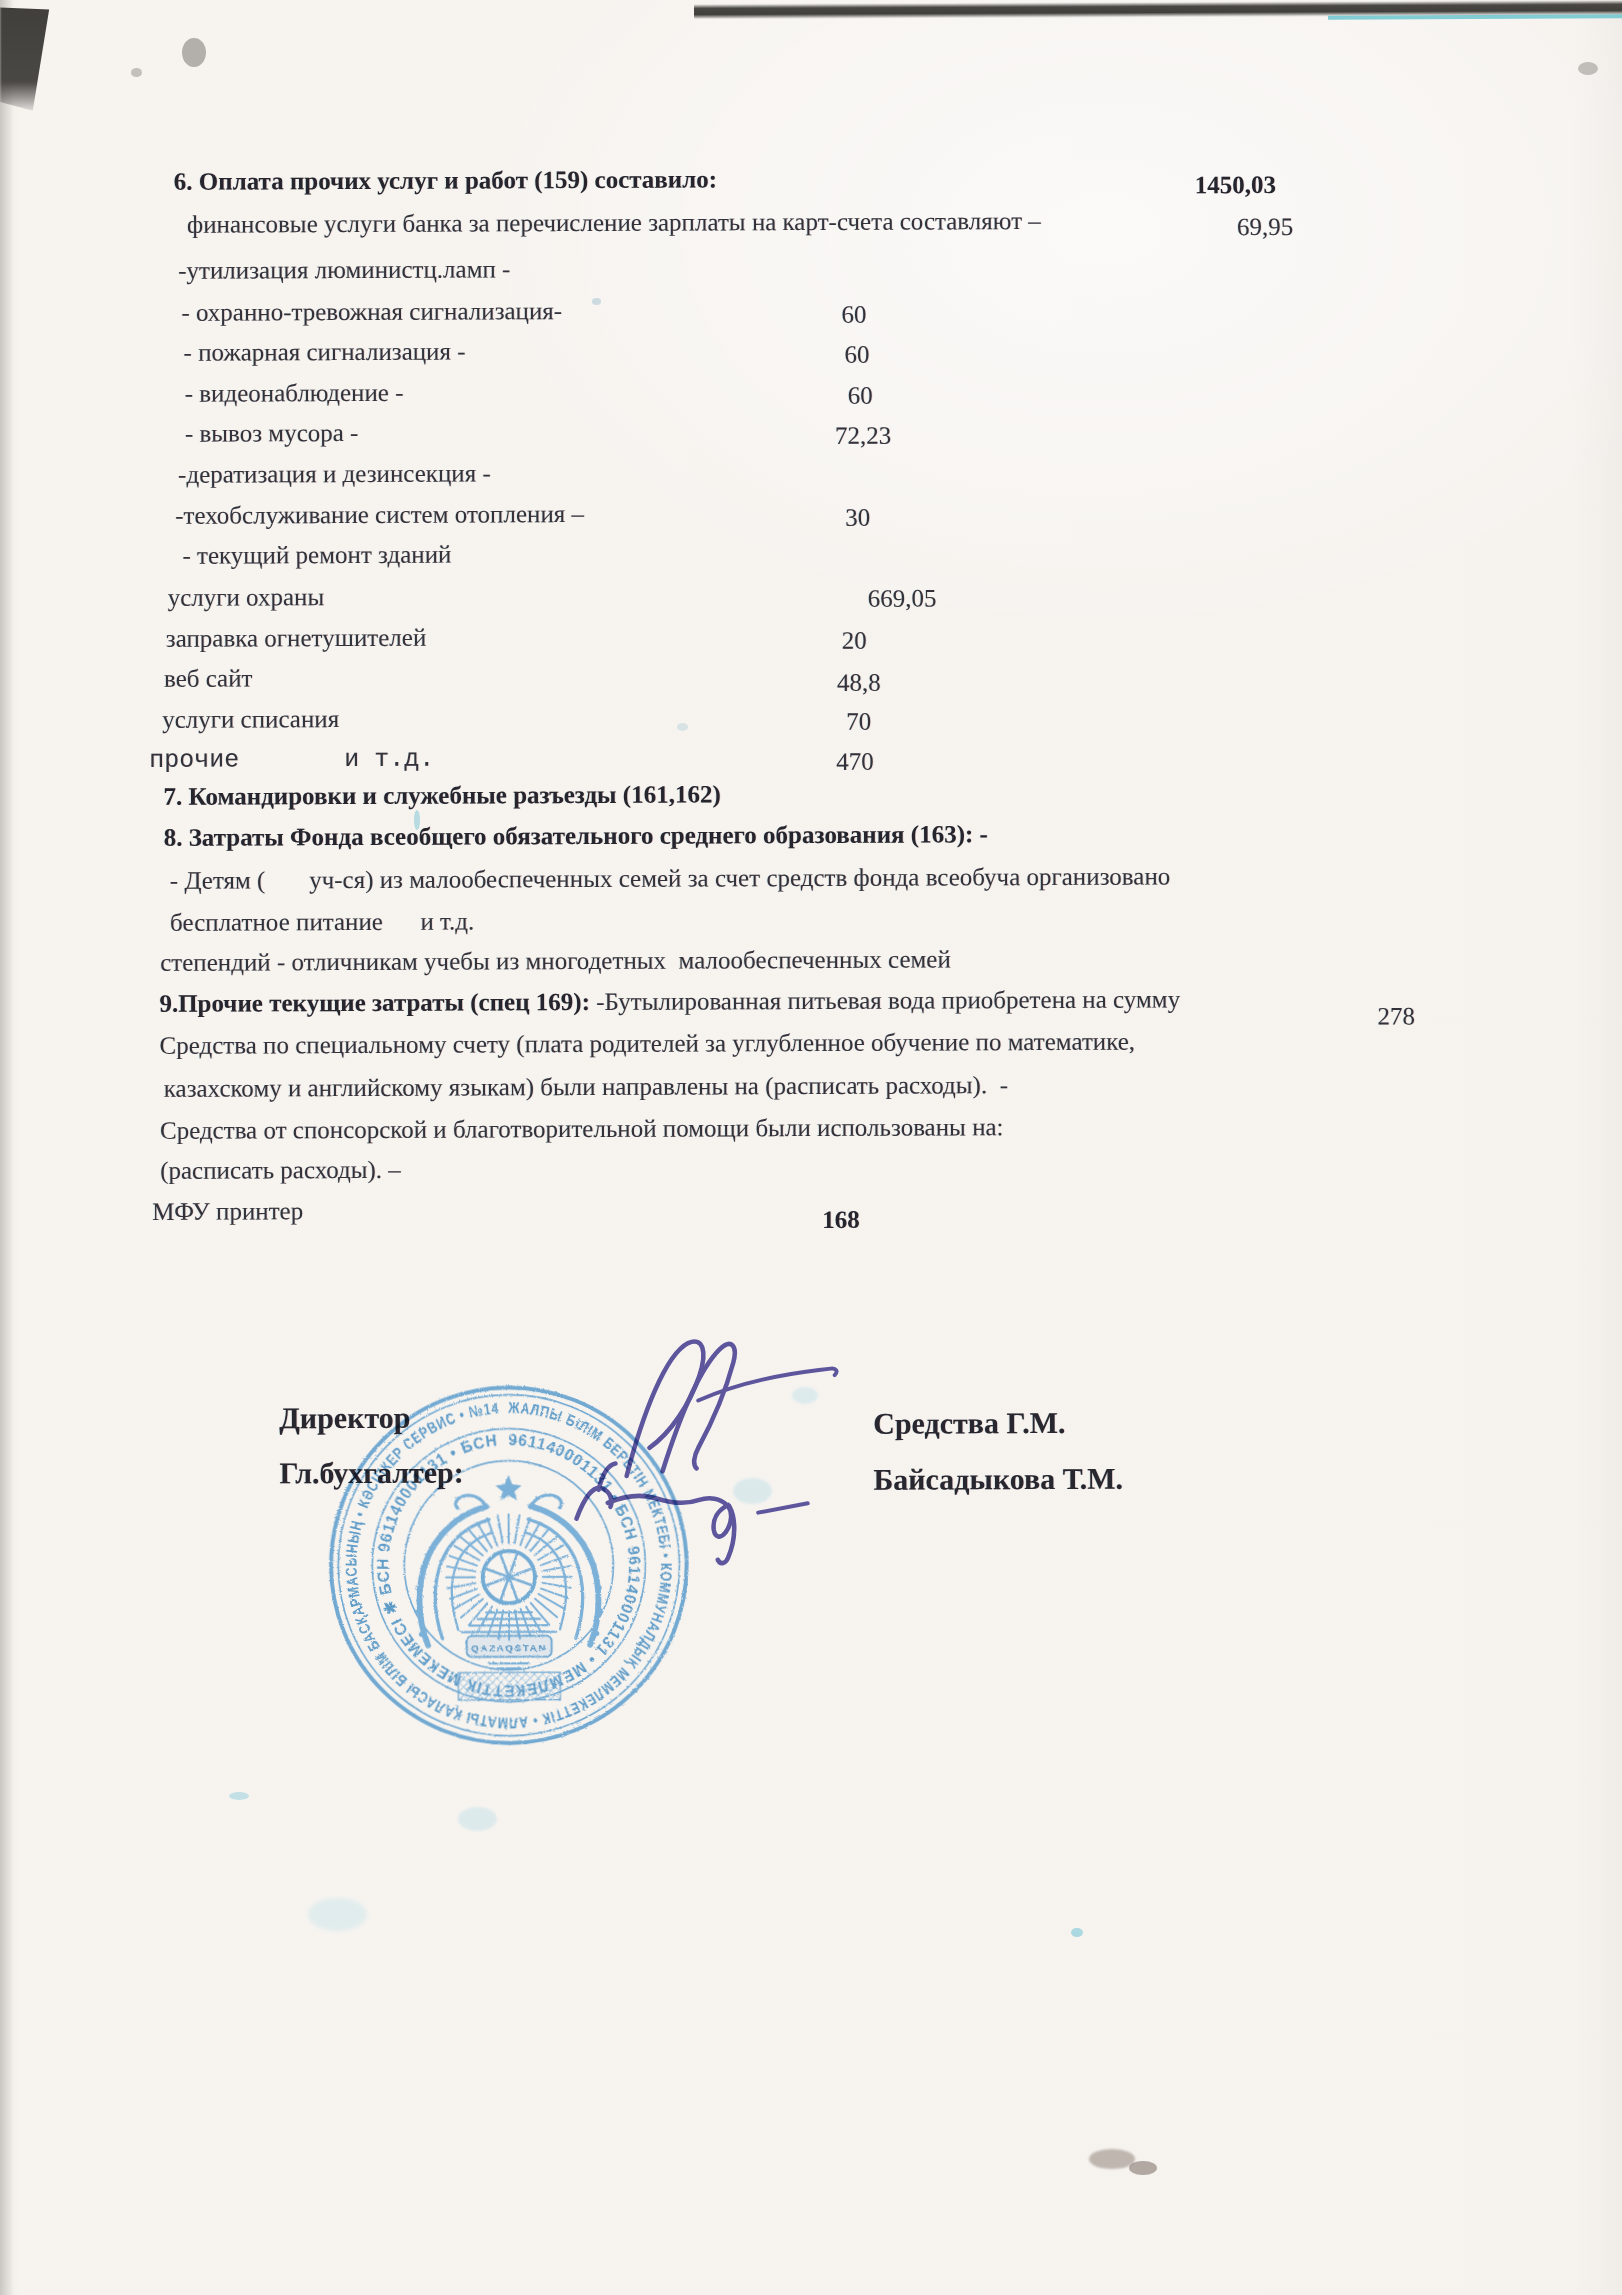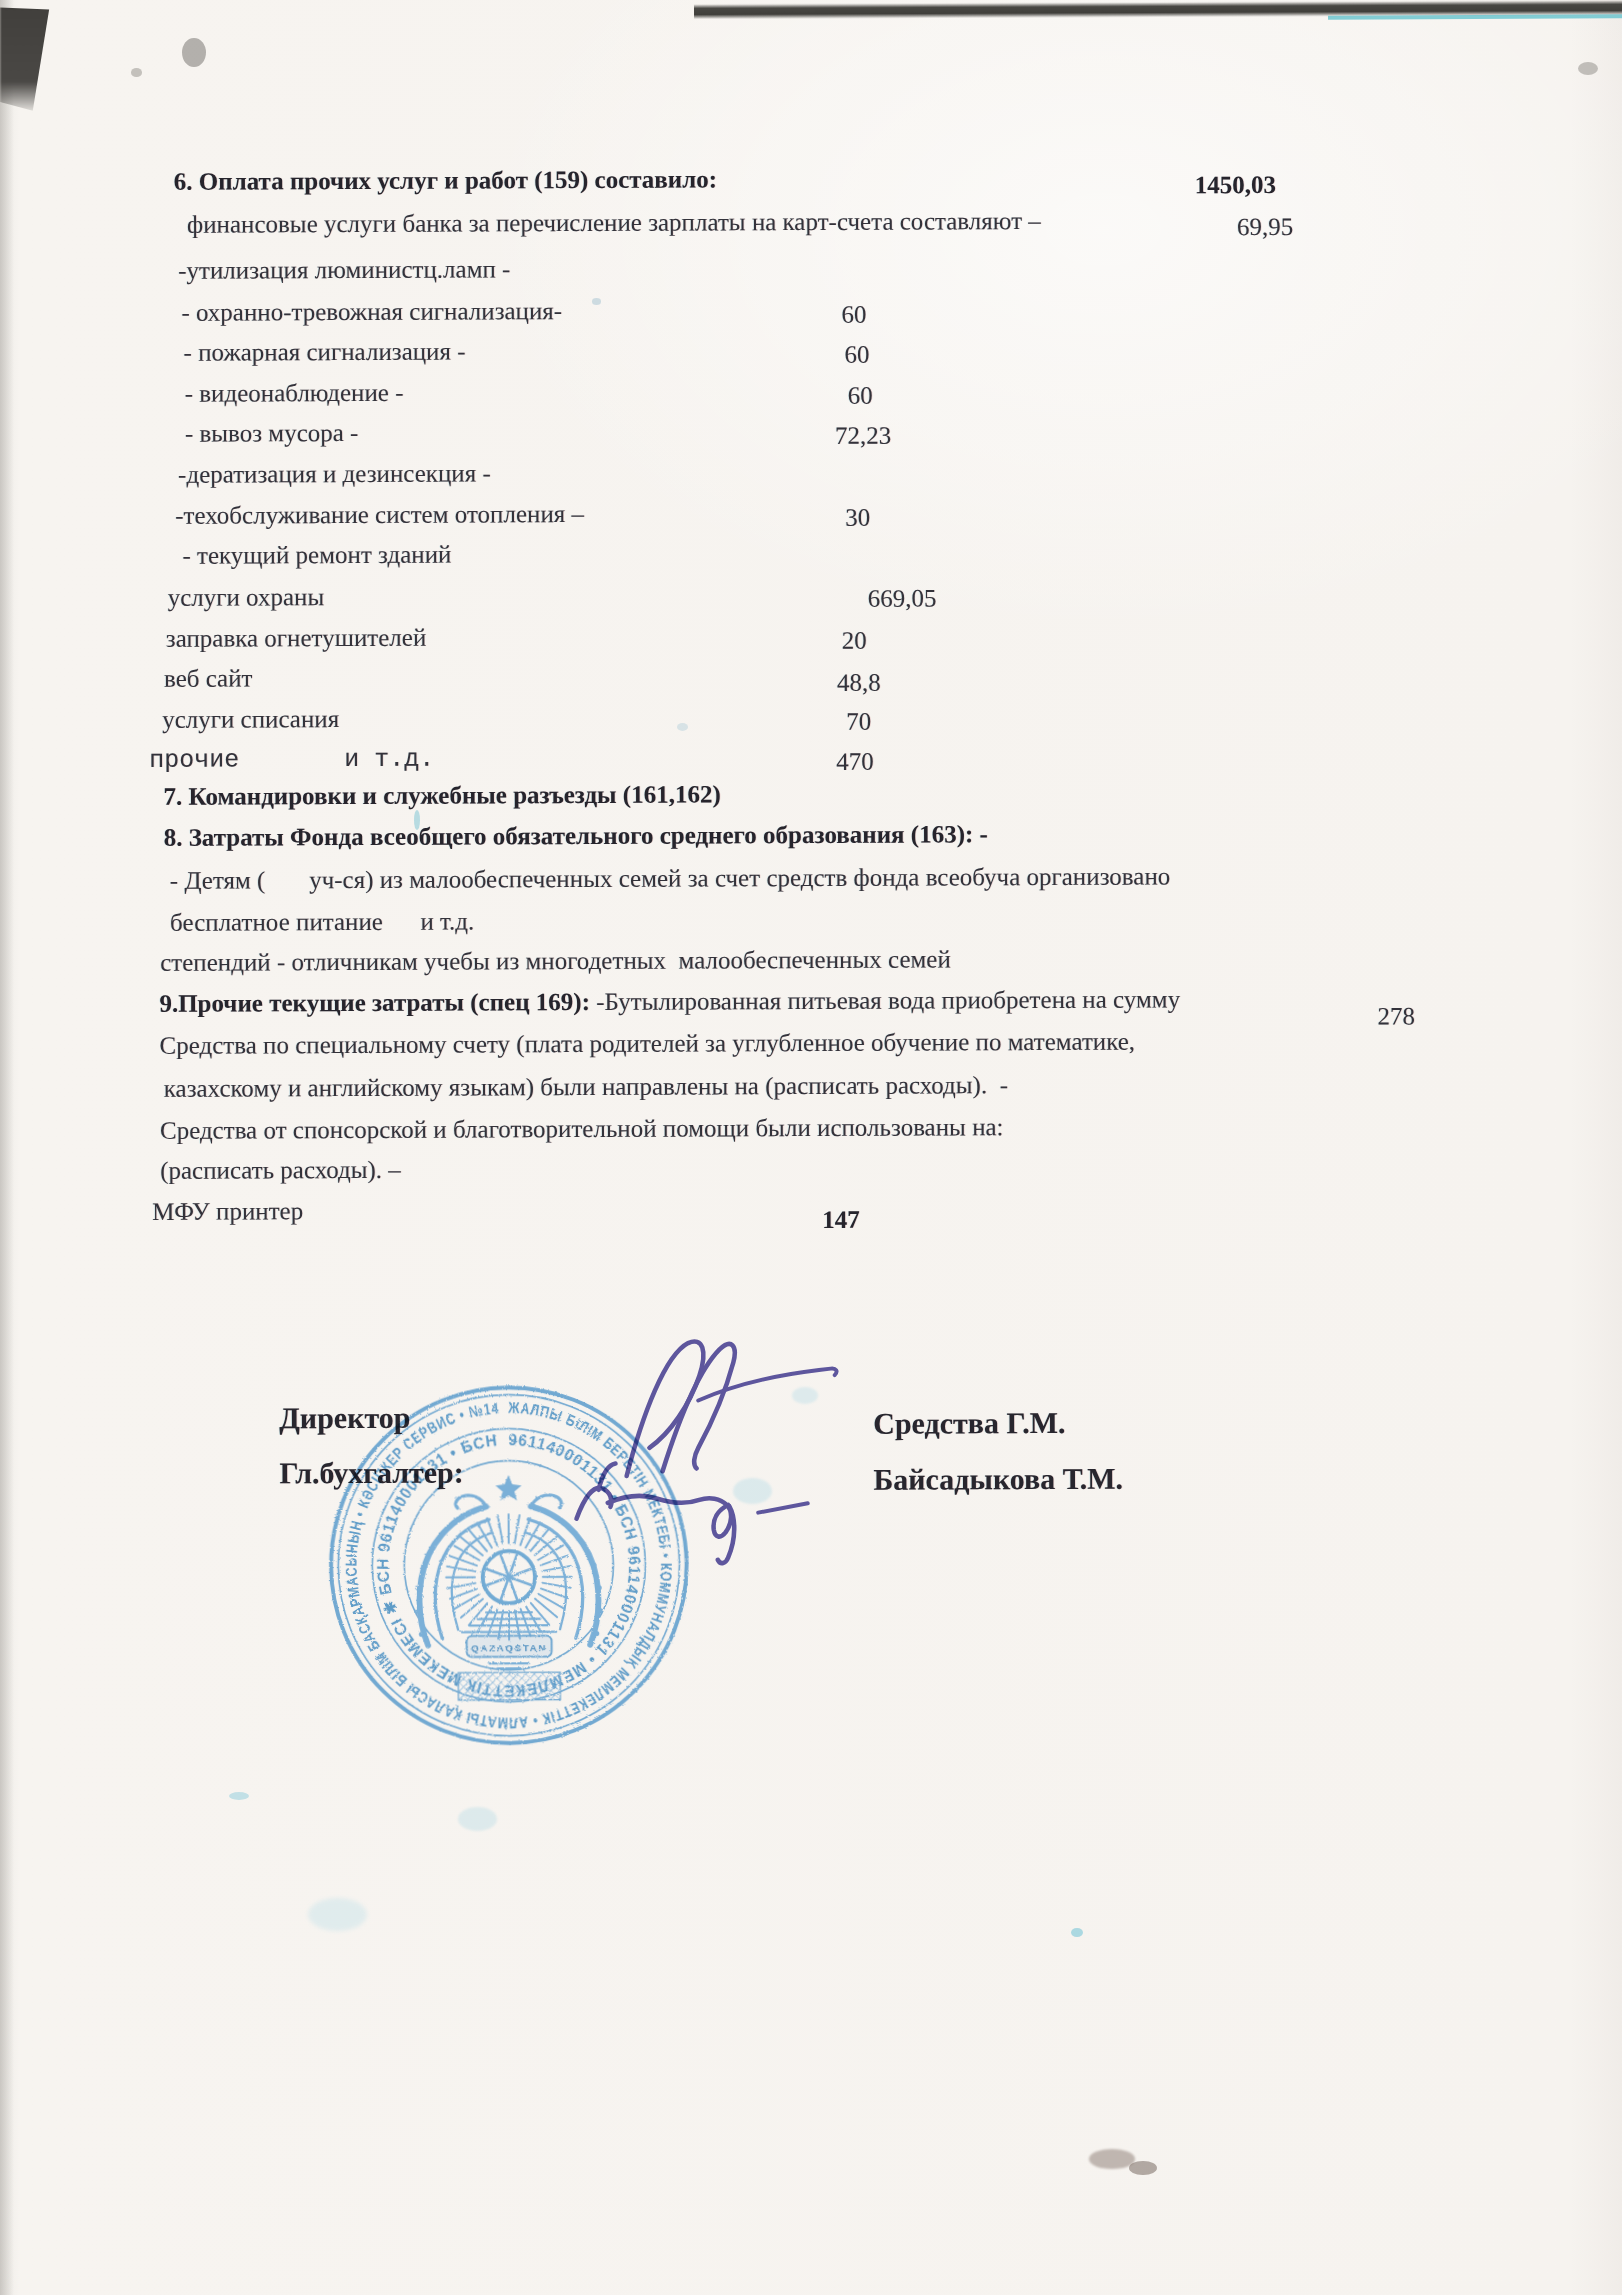--- a/index.html
+++ b/index.html
@@ -82,21 +82,21 @@
         <div class="line b" style="top: 780px;"><span class="lab" style="left: 165px;">7. Командировки и служебные разъезды (161,162)</span></div>
         <div class="line b" style="top: 821px;"><span class="lab" style="left: 165px;">8. Затраты Фонда всеобщего обязательного среднего образования (163): -</span></div>
         <div class="line" style="top: 864px;"><span class="lab" style="left: 171px;">- Детям (&nbsp;&nbsp;&nbsp;&nbsp;&nbsp;&nbsp; уч-ся) из малообеспеченных семей за счет средств фонда всеобуча организовано</span></div>
         <div class="line" style="top: 906px;"><span class="lab" style="left: 171px;">бесплатное питание&nbsp;&nbsp;&nbsp;&nbsp;&nbsp; и т.д.</span></div>
         <div class="line" style="top: 946px;"><span class="lab" style="left: 161px;">степендий - отличникам учебы из многодетных  малообеспеченных семей</span></div>
         <div class="line" style="top: 987px;"><span class="lab" style="left: 160px;"><span class="b">9.Прочие текущие затраты (спец 169): </span>-Бутылированная питьевая вода приобретена на сумму</span><span class="val" style="left: 1378px; top: 18.3px;">278</span></div>
         <div class="line" style="top: 1029px;"><span class="lab" style="left: 160px;">Средства по специальному счету (плата родителей за углубленное обучение по математике,</span></div>
         <div class="line" style="top: 1072px;"><span class="lab" style="left: 164px;">казахскому и английскому языкам) были направлены на (расписать расходы).  -</span></div>
         <div class="line" style="top: 1114px;"><span class="lab" style="left: 160px;">Средства от спонсорской и благотворительной помощи были использованы на:</span></div>
         <div class="line" style="top: 1154px;"><span class="lab" style="left: 160px;">(расписать расходы). –</span></div>
-        <div class="line" style="top: 1195px;"><span class="lab" style="left: 152px;">МФУ принтер</span><span class="val b" style="left: 822px; top: 10.5px;">147</span></div>
+        <div class="line" style="top: 1195px;"><span class="lab" style="left: 152px;">МФУ принтер</span><span class="val b" style="left: 822px; top: 10.5px;">168</span></div>
       </div>
 
     <div class="sig-text lbl-director">Директор</div>
     <div class="sig-text lbl-accountant">Гл.бухгалтер:</div>
     <div class="sig-text name-director">Средства Г.М.</div>
     <div class="sig-text name-accountant">Байсадыкова Т.М.</div>
 
     <svg class="stamp-svg" viewBox="0 0 560 560">
       <defs>
         <path id="ringO" d="M 280 47 A 233 233 0 1 1 279.9 47" fill="none"></path>

